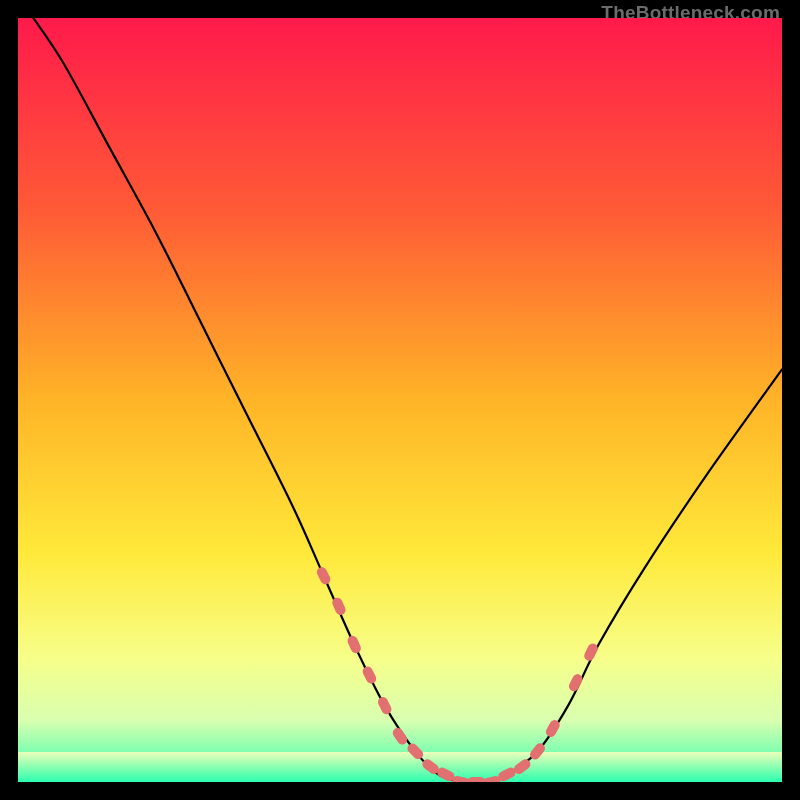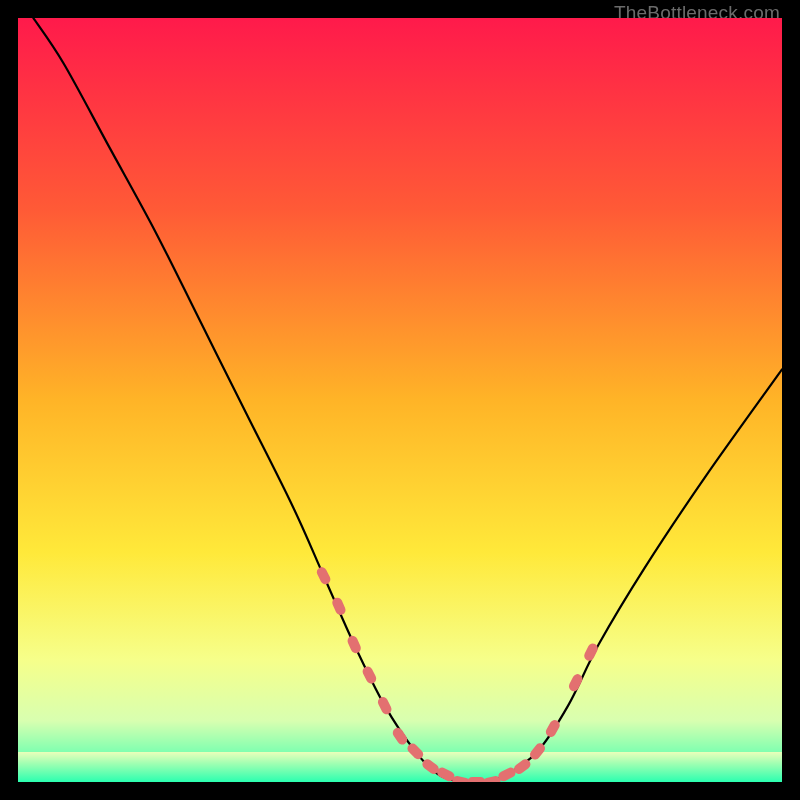--- a/index.html
+++ b/index.html
@@ -18,21 +18,21 @@
     width: 764px;
     height: 764px;
     background: #000;
   }
   .attribution {
     position: absolute;
     top: 2px;
     right: 20px;
     color: #6b6b6b;
     font-size: 19px;
-    font-weight: 400;
+    font-weight: 700;
     letter-spacing: 0.2px;
   }
   svg {
     display: block;
   }
 </style>
 </head>
 <body>
 
 <div class="attribution">TheBottleneck.com</div>

